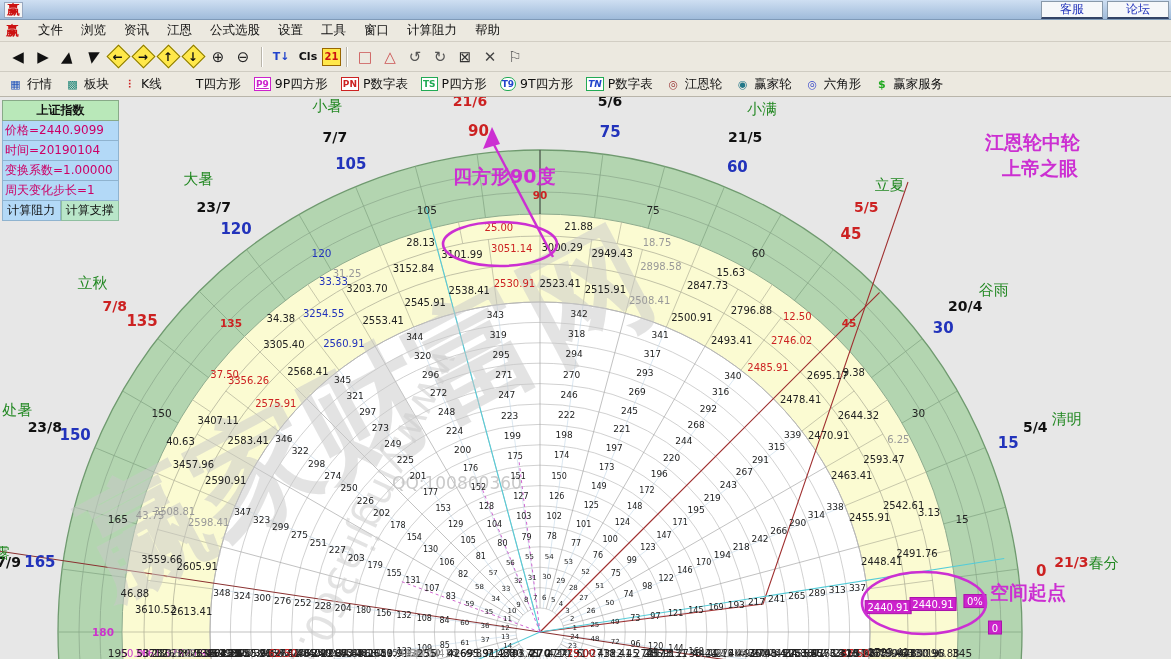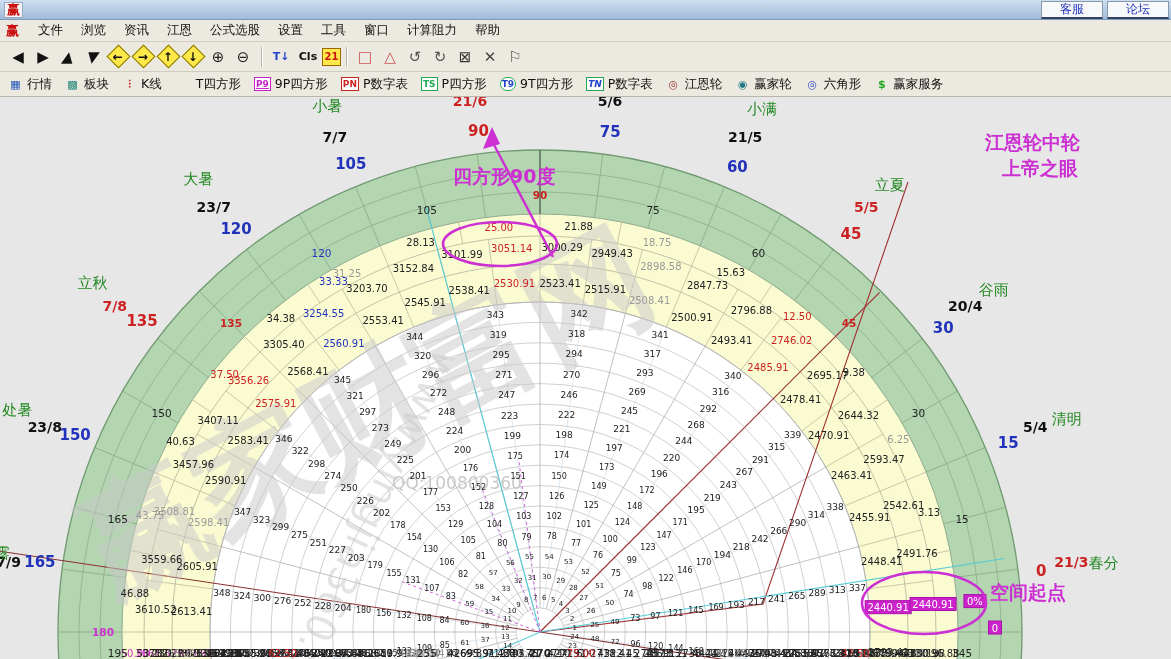--- a/index.html
+++ b/index.html
@@ -802,13 +802,26 @@
       <text x="994.982674994198" y="534.5294263482399" text-anchor="middle" font-size="10" fill="#fff">0</text>
       <ellipse cx="500" cy="147" rx="57" ry="22" fill="none" stroke="#cc2fd2" stroke-width="2.6"></ellipse>
       <ellipse cx="924" cy="506" rx="62" ry="31" fill="none" stroke="#cc2fd2" stroke-width="2.6"></ellipse>
       <line x1="553" y1="160" x2="492" y2="44" stroke="#cc2fd2" stroke-width="2.4"></line>
       <polygon points="492,30 483,52 500,47" fill="#cc2fd2"></polygon>
       <text x="453" y="86" font-size="19" fill="#cc2fd2" font-weight="bold">四方形90度</text>
       <text x="985" y="52" font-size="19" fill="#cc2fd2" font-weight="bold">江恩轮中轮</text>
       <text x="1002" y="78" font-size="19" fill="#cc2fd2" font-weight="bold">上帝之眼</text>
       <text x="990" y="502" font-size="19" fill="#cc2fd2" font-weight="bold">空间起点</text>
     </svg>
+  <div class="panel">
+    <div class="p-head">上证指数</div>
+    <div id="panel-rows">
+        <div class="p-row">价格=2440.9099</div>
+        <div class="p-row">时间=20190104</div>
+        <div class="p-row">变换系数=1.00000</div>
+        <div class="p-row">周天变化步长=1</div>
+      </div>
+    <div class="p-btns" id="panel-btns">
+        <div class="p-btn first">计算阻力</div>
+        <div class="p-btn alt">计算支撑</div>
+      </div>
+  </div>
 </div>
 
 </body></html>

